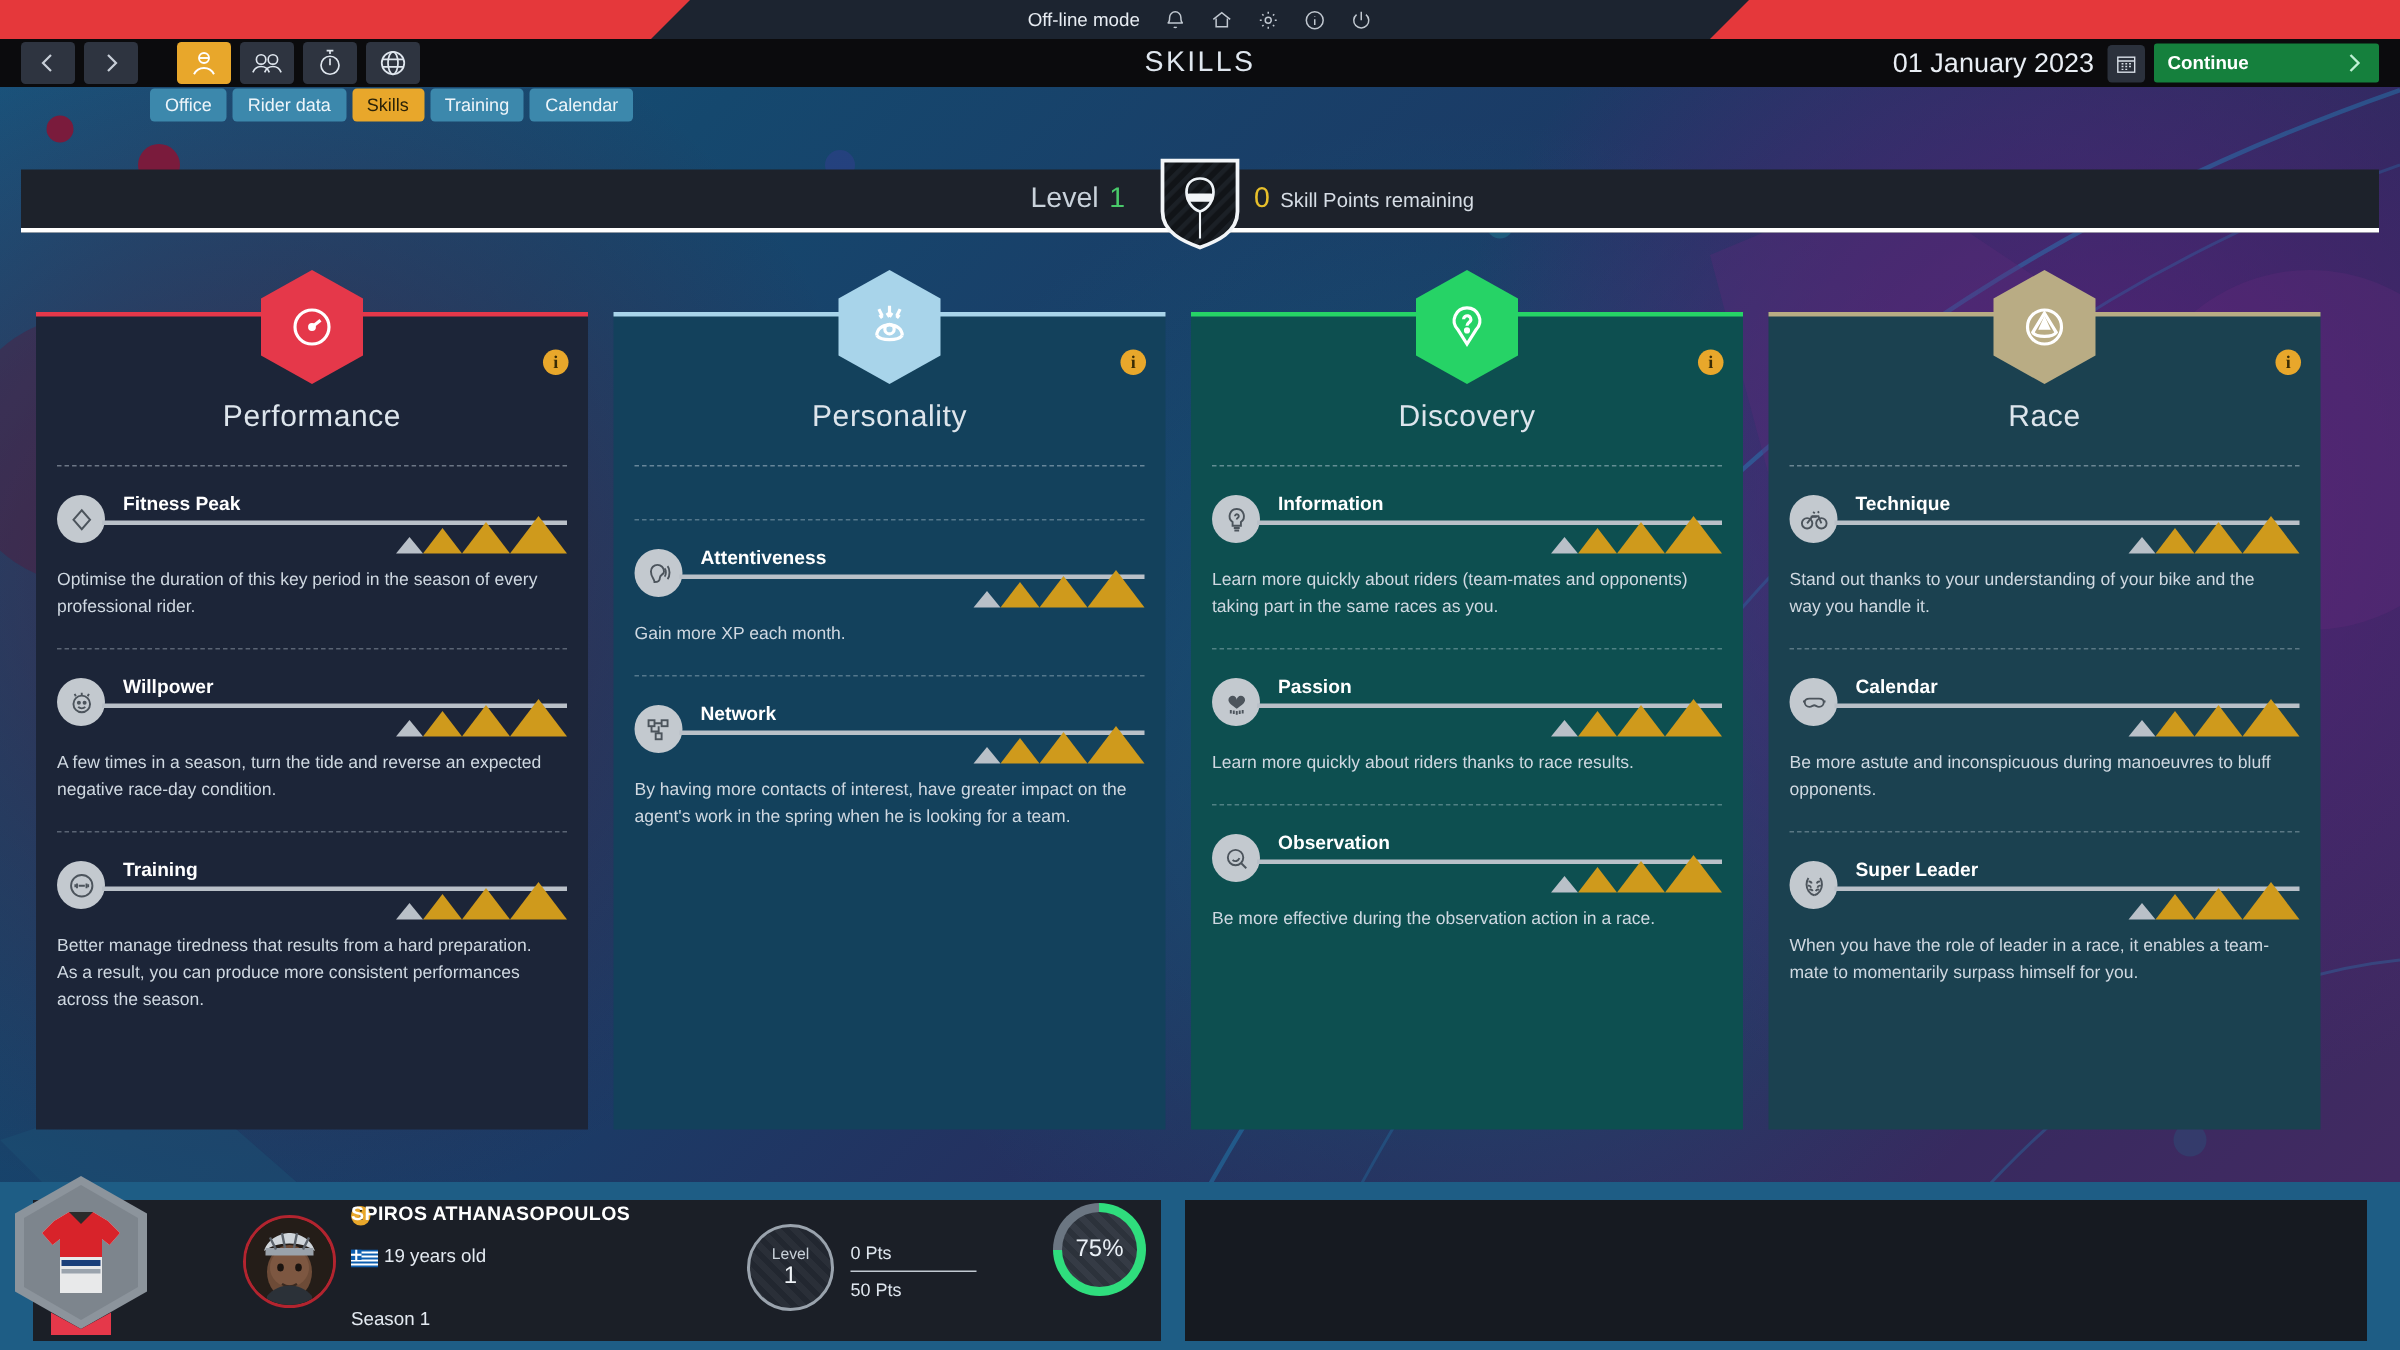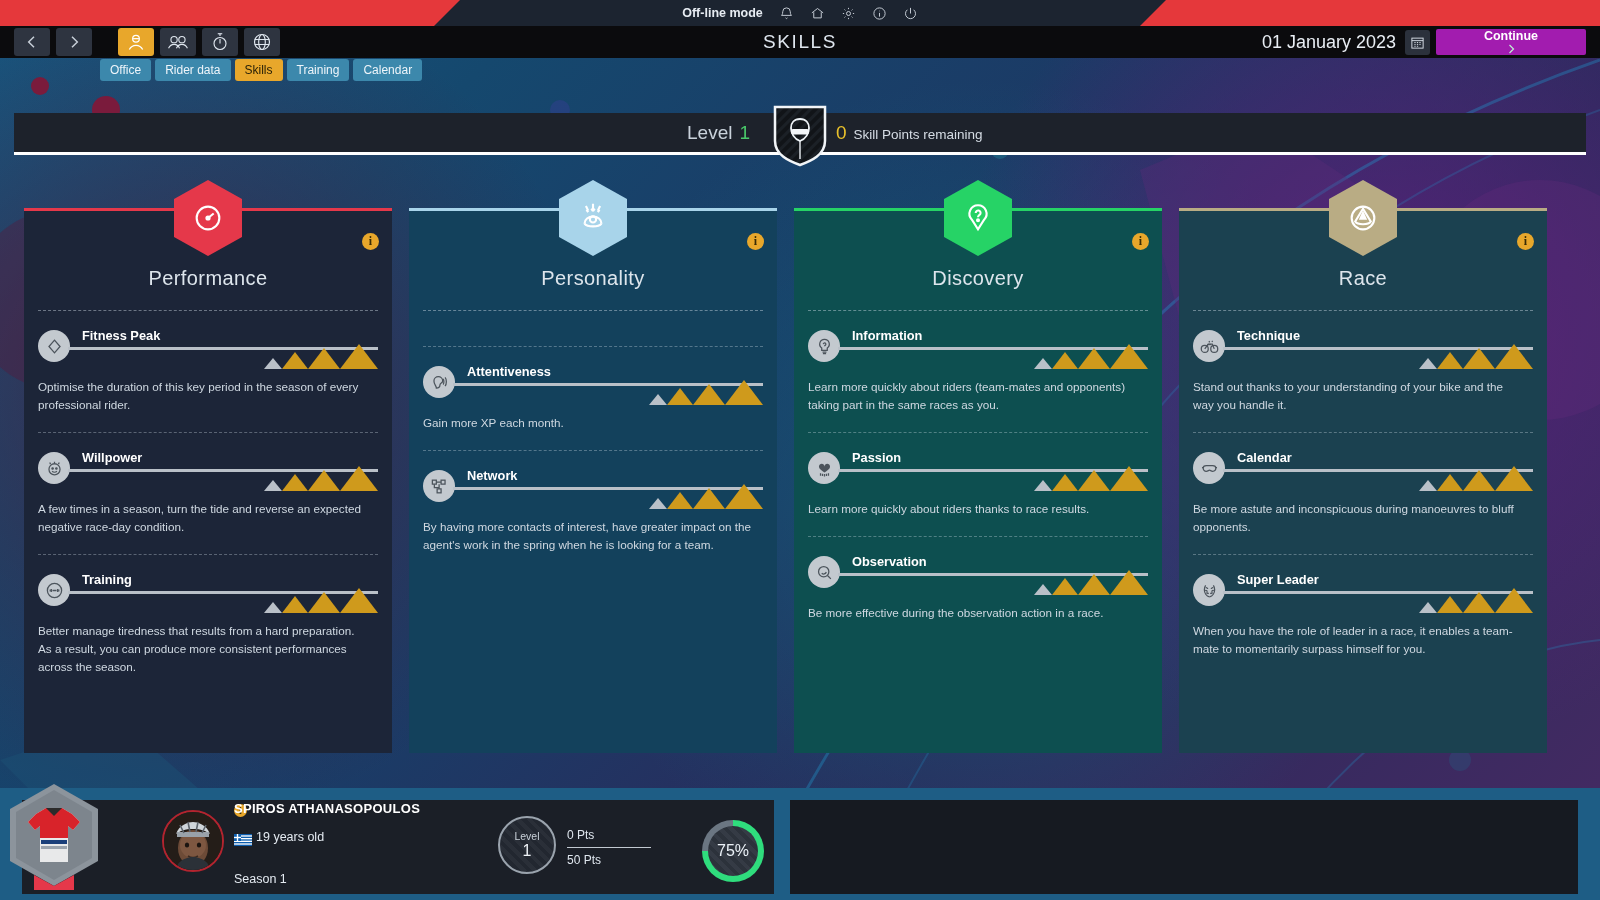--- a/index.html
+++ b/index.html
@@ -31,21 +31,21 @@
     clip-path: polygon(0 0, 100% 0, calc(100% - 26px) 100%, 0 100%);
   }
   .topbar .red-right {
     position: absolute; right: 0; top: 0; width: 460px; height: 26px;
     background: #e5383b;
     clip-path: polygon(26px 0, 100% 0, 100% 100%, 0 100%);
   }
   .topbar .center {
     position: absolute; left: 0; right: 0; top: 0; height: 26px;
     display: flex; align-items: center; justify-content: center; gap: 16px;
-    color: #e7ecf2; font-size: 12.5px; font-weight: bold; border-radius: 13px;
+    color: #e7ecf2; font-size: 12.5px; font-weight: normal; border-radius: 13px;
   }
   .topbar .center .ticon { opacity: .88; display: flex; align-items: center; }
 
   
   .navrow {
     position: absolute; top: 26px; left: 0; width: 1600px; height: 32px;
     background: #0b0b0d;
   }
   .navbtns { position: absolute; left: 14px; top: 2px; display: flex; gap: 6px; }
   .nbtn {
@@ -63,22 +63,22 @@
     position: absolute; right: 170px; top: 0; height: 32px;
     display: flex; align-items: center; gap: 9px;
     color: #e9eef4; font-size: 18px;
   }
   .calbtn {
     width: 25px; height: 25px; border-radius: 3px; background: #2b313c;
     display: flex; align-items: center; justify-content: center; cursor: pointer;
   }
   .continue {
     position: absolute; right: 14px; top: 3px; width: 150px; height: 26px;
-    background: #a21caf; border-radius: 2px; display: flex; align-items: center;
-    justify-content: space-between; padding: 0 9px; cursor: pointer; flex-direction: column;
+    background: #15803d; border-radius: 2px; display: flex; align-items: center;
+    justify-content: space-between; padding: 0 9px; cursor: pointer;
   }
   .continue span { color: #fff; font-size: 12.5px; font-weight: bold; }
 
   
   .subtabs { position: absolute; top: 59px; left: 100px; display: flex; gap: 4px; }
   .tab {
     height: 22px; line-height: 22px; padding: 0 10px; border-radius: 3px;
     background: #3c88ac; color: #eef5fa; font-size: 12px; cursor: pointer;
   }
   .tab.active { background: #e8a72b; color: #2a2208; }
@@ -179,21 +179,21 @@
     background: repeating-linear-gradient(45deg, #2a2f38 0 4px, #222730 4px 8px);
     display: flex; flex-direction: column; align-items: center; justify-content: center;
   }
   .lvcircle .l1 { color: #c8d0d8; font-size: 10.5px; }
   .lvcircle .l2 { color: #eef2f6; font-size: 16px; }
   .ptsbox { position: absolute; left: 545px; bottom: 27px; width: 84px; }
   .ptsbox .p { color: #dfe6ee; font-size: 12px; text-align: left; }
   .ptsbox .line { height: 1px; background: #c2c9d1; margin: 5px 0 5px 0; }
 
   .pct {
-    position: absolute; left: 680px; bottom: 12px; width: 62px; height: 62px;
+    position: absolute; left: 680px; bottom: 30px; width: 62px; height: 62px;
     border-radius: 50%;
     background:
       conic-gradient(#2fdd7d 0deg 270deg, #6b7682 270deg 360deg);
     display: flex; align-items: center; justify-content: center;
   }
   .pct .inner {
     width: 50px; height: 50px; border-radius: 50%;
     background: repeating-linear-gradient(45deg, #353b45 0 4px, #2c323b 4px 8px);
     display: flex; align-items: center; justify-content: center;
     color: #eaf0f6; font-size: 16px;

